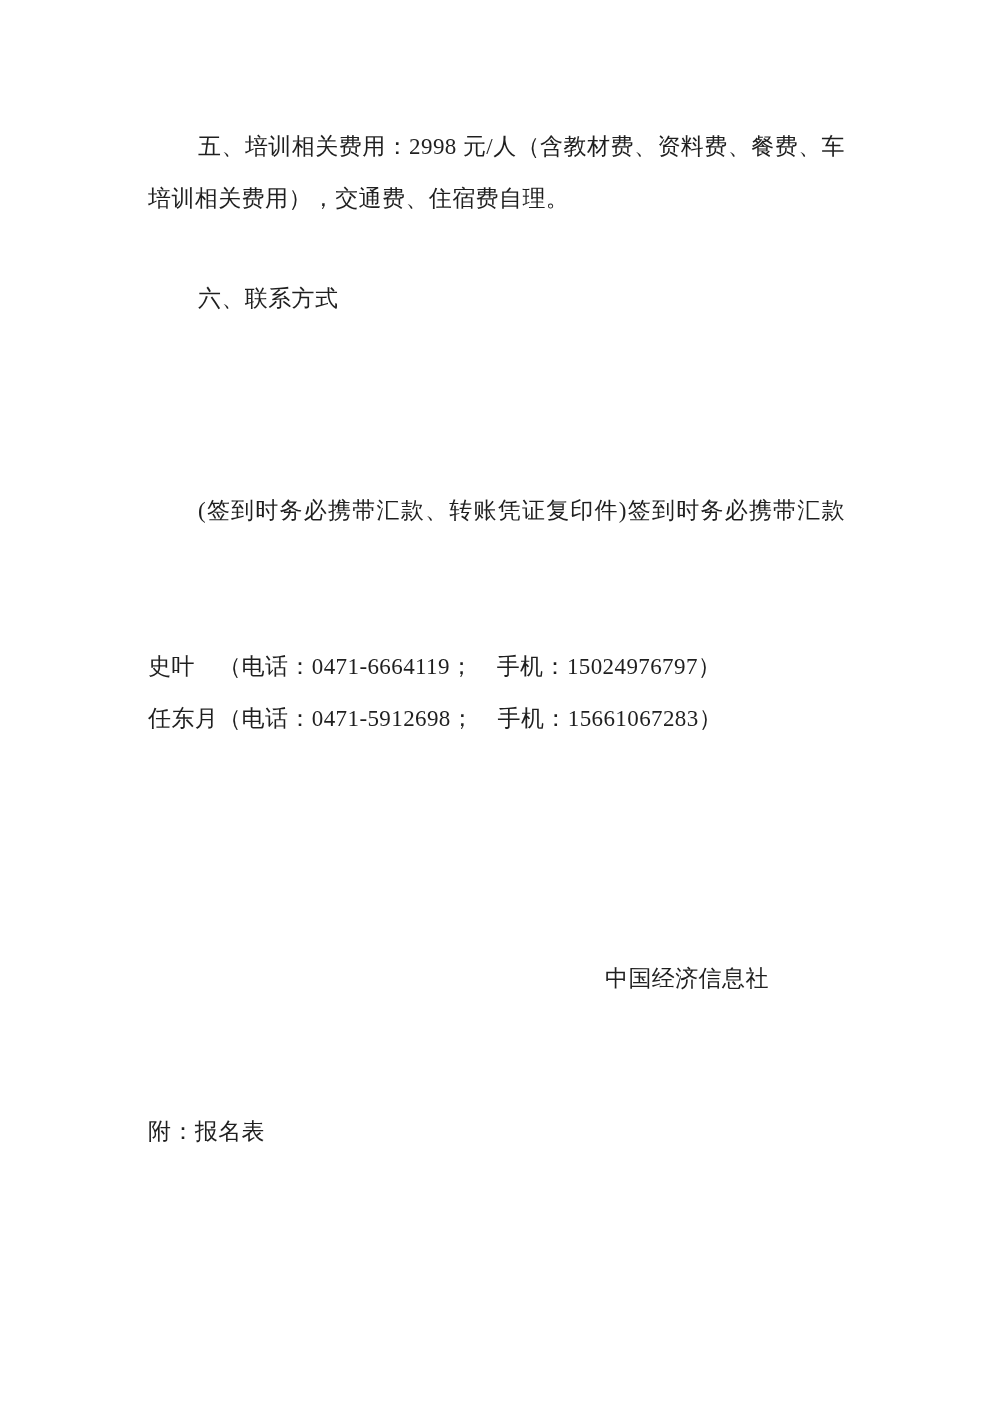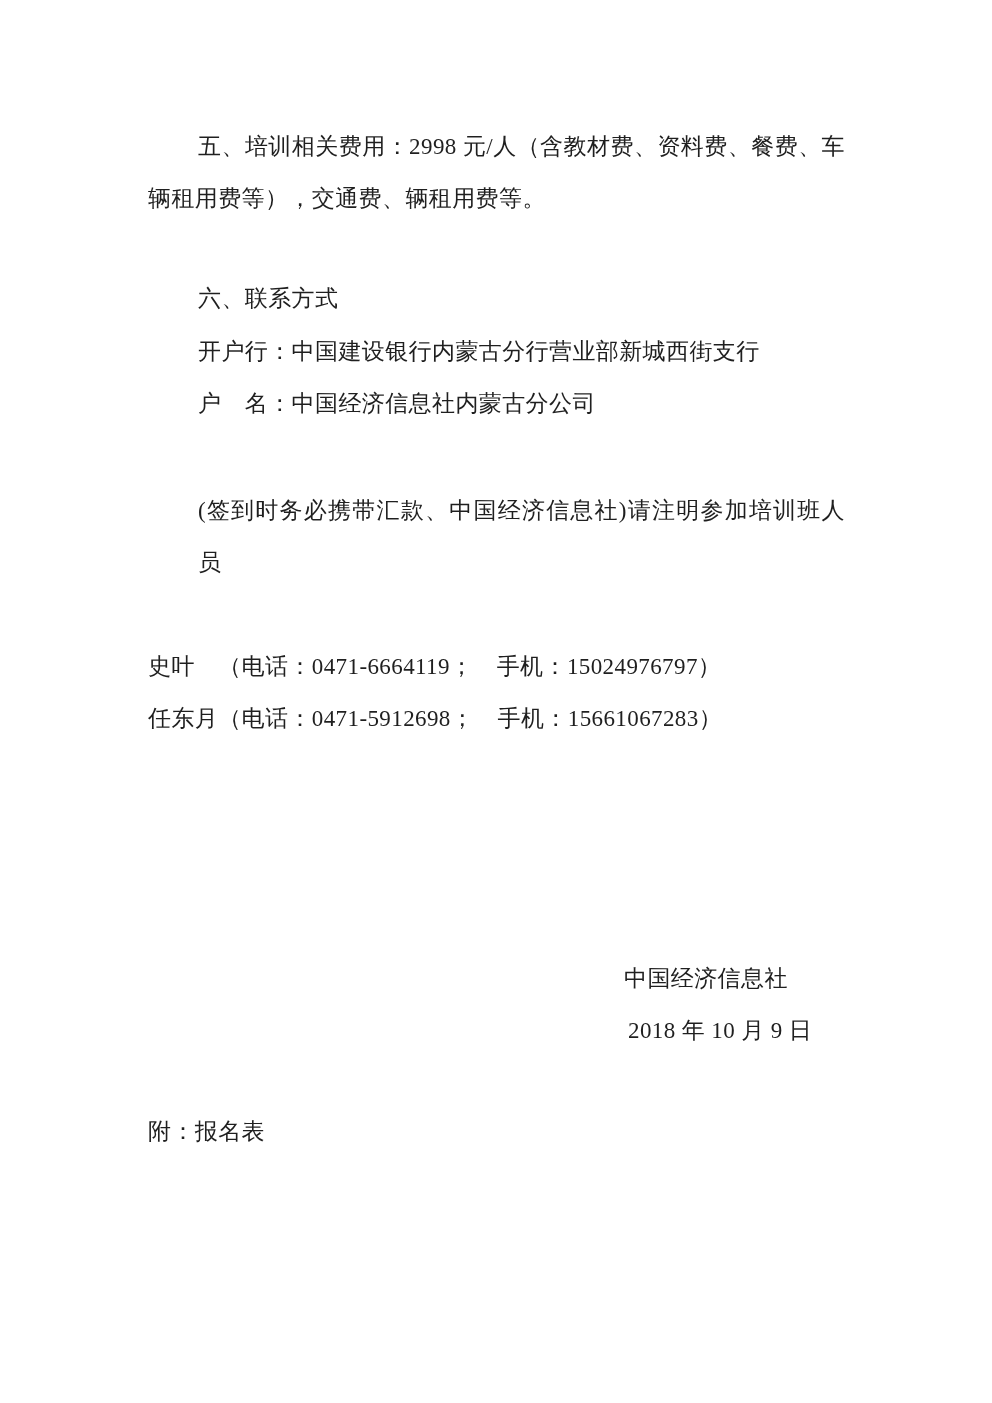--- a/index.html
+++ b/index.html
@@ -30,52 +30,49 @@
   .indent {
     left: 198px;
     width: 647px;
   }
   .justified {
     white-space: normal;
     text-align: justify;
     text-align-last: justify;
   }
   .sig-org {
-    left: 624px;
+    left: 605px;
     width: auto;
   }
   .sig-date {
     left: 628px;
     width: auto;
   }
 </style>
 </head>
 <body>
 
 <div class="page">
 
   <div class="line indent justified" style="top:121px">五、培训相关费用：2998 元/人（含教材费、资料费、餐费、车</div>
 
-  <div class="line" style="top:173px">辆租用费等），交通费、辆租用费等。</div>
+  <div class="line" style="top:173px">培训相关费用），交通费、住宿费自理。</div>
 
   <div class="line indent" style="top:273px">六、联系方式</div>
 
-  <div class="line indent" style="top:326px">开户行：中国建设银行内蒙古分行营业部新城西街支行</div>
-
-  <div class="line indent" style="top:378px">户　名：中国经济信息社内蒙古分公司</div>
 
 
-  <div class="line indent justified" style="top:485px">(签到时务必携带汇款、中国经济信息社)请注明参加培训班人员</div>
+
+  <div class="line indent justified" style="top:485px">(签到时务必携带汇款、转账凭证复印件)签到时务必携带汇款</div>
 
 
 
   <div class="line" style="top:641px">史叶　（电话：0471-6664119；　手机：15024976797）</div>
 
   <div class="line" style="top:693px">任东月（电话：0471-5912698；　手机：15661067283）</div>
 
 
   <div class="line sig-org" style="top:953px">中国经济信息社</div>
 
-  <div class="line sig-date" style="top:1005px">2018 年 10 月 9 日</div>
 
   <div class="line" style="top:1106px">附：报名表</div>
 
 </div>
 
 </body></html>

